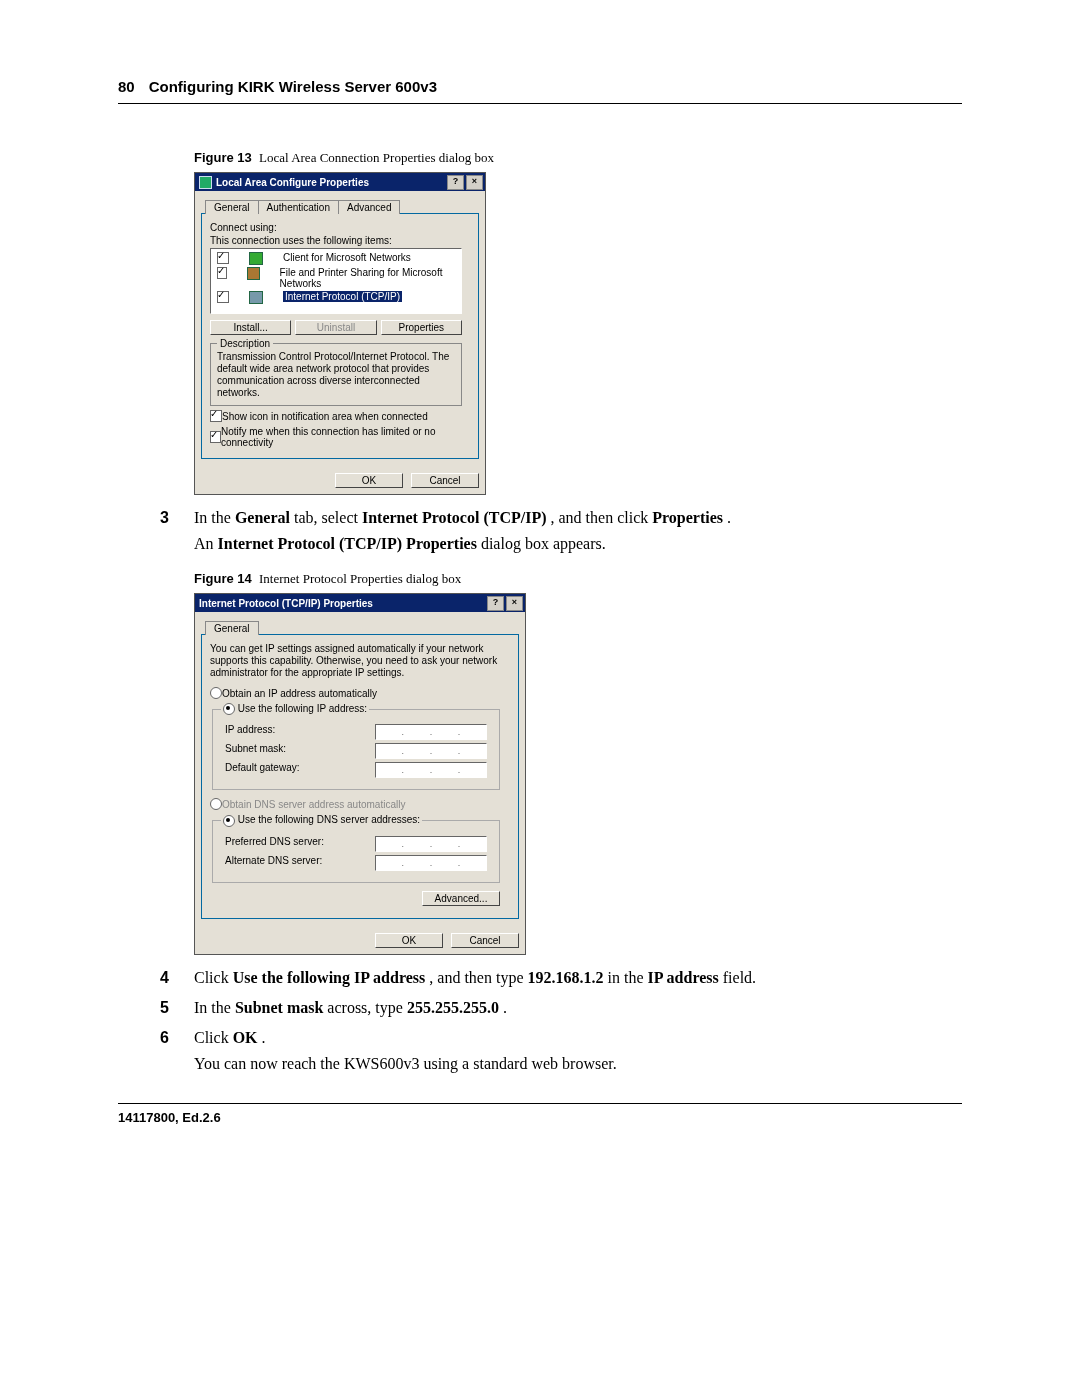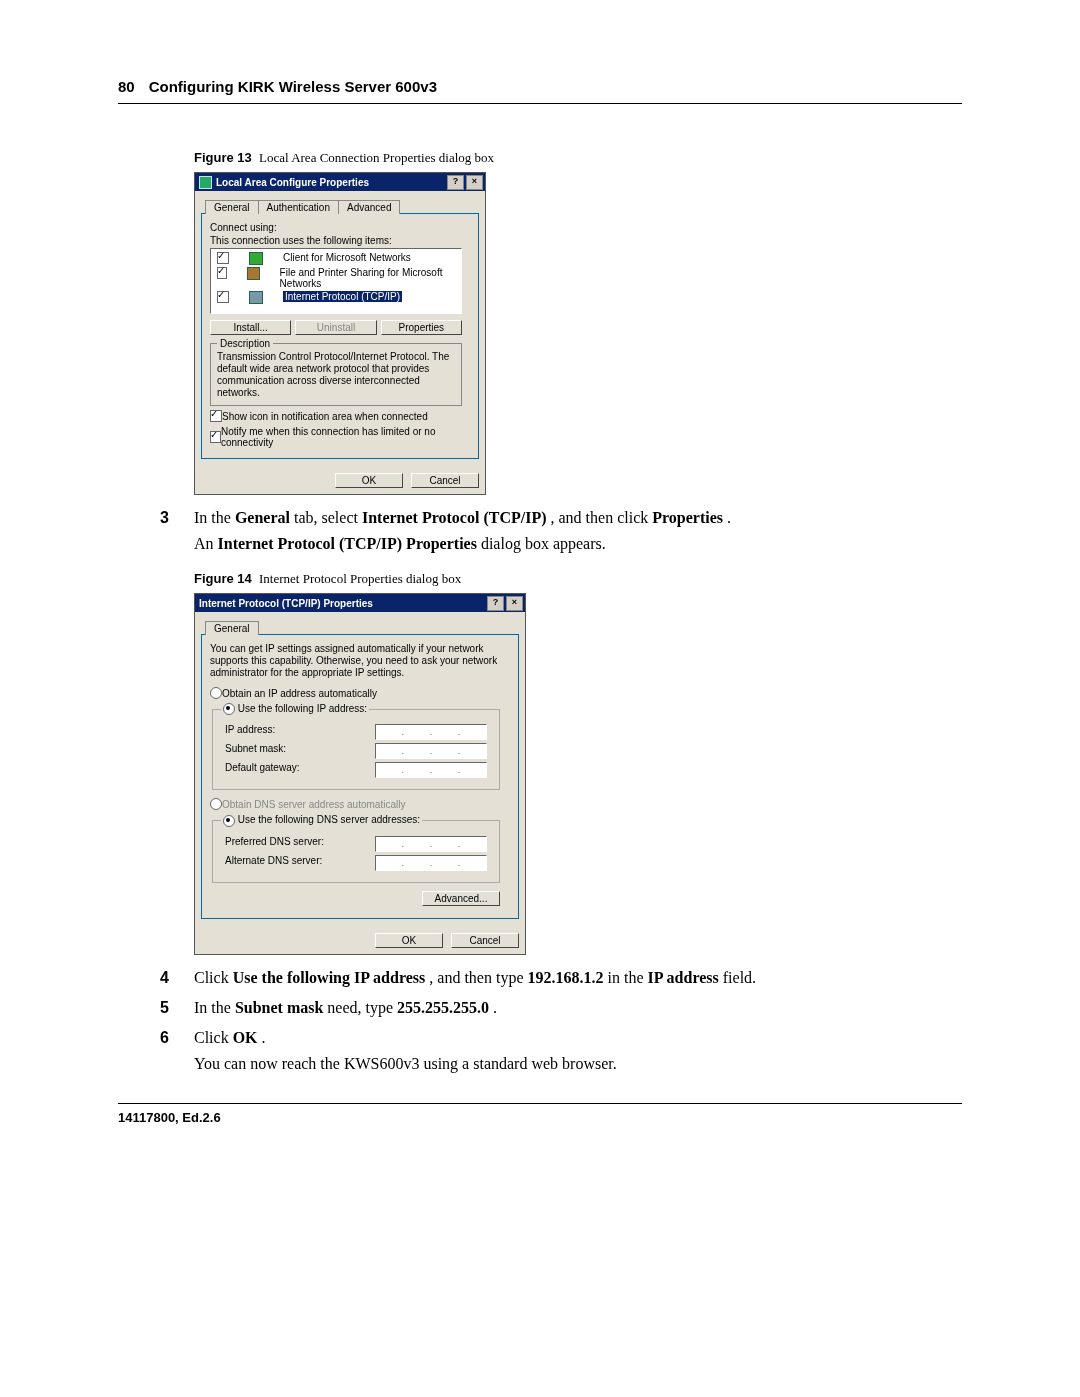--- a/index.html
+++ b/index.html
@@ -261,21 +261,21 @@
    <b class="b">IP address</b>
    <span> field.</span>
   </span>
 </div>
 
 <div class="step-row">
   <span class="step-num">5</span>
   <span class="step-text">
    <span>In the </span>
    <b class="b">Subnet mask</b>
-   <span> need, type </span>
+   <span> across, type </span>
    <b class="b">255.255.255.0</b>
    <span>.</span>
   </span>
 </div>
 
 <div class="step-row">
   <span class="step-num">6</span>
   <span class="step-text">
    <span>Click </span>
    <b class="b">OK</b>

